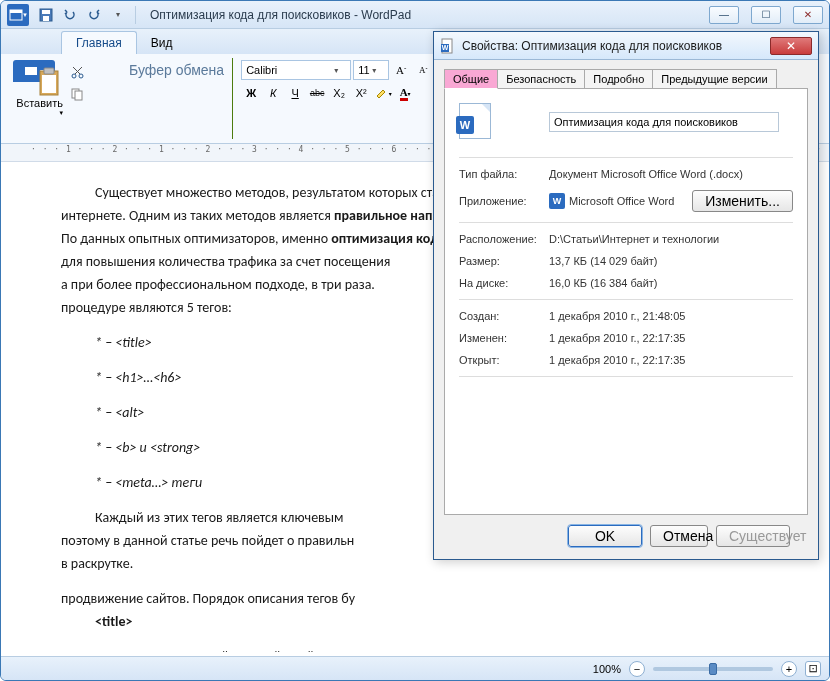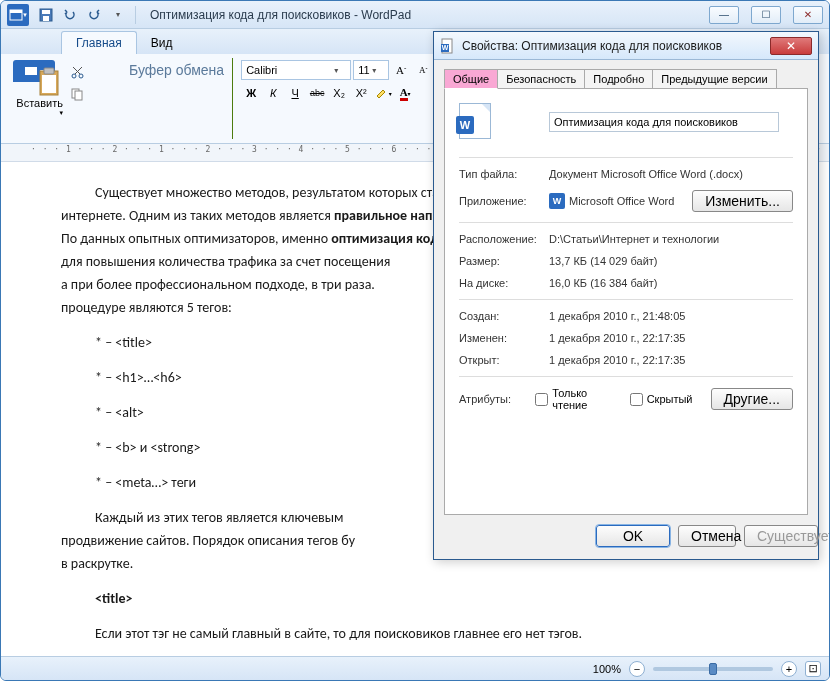--- a/index.html
+++ b/index.html
@@ -26,21 +26,21 @@
   .srow{display:flex;gap:2px;align-items:center;}
   .combo{height:20px;border:1px solid #a9c5e2;background:#fff;display:flex;align-items:center;padding:0 4px;font-size:11px;}
   .combo.font{width:110px;}
   .combo.size{width:36px;}
   .drop{width:12px;margin-left:auto;font-size:8px;color:#555;}
   .rbtn{width:20px;height:20px;border:1px solid transparent;display:flex;align-items:center;justify-content:center;font-size:11px;cursor:pointer;border-radius:2px;}
   .ruler{height:18px;background:#f1f5fa;border-bottom:1px solid #d0dbe8;font-size:8px;color:#666;padding:1px 30px;white-space:nowrap;overflow:hidden;font-family:monospace;letter-spacing:1px;}
   .doc{height:490px;overflow:auto;padding:20px 60px;font-family:Calibri,sans-serif;font-size:14px;color:#1a1a1a;line-height:1.5;}
   .doc p{margin:0 0 2px 0;}
   .indent{text-indent:34px;}
-  .list{padding-left:34px;}
+  .list{padding-left:34px;font-style:italic;}
   .list p{margin-bottom:14px;}
   .statusbar{position:absolute;bottom:0;left:0;right:0;height:24px;background:linear-gradient(#e8f1fb,#d6e5f6);border-top:1px solid #b8cde2;display:flex;align-items:center;justify-content:flex-end;padding:0 8px;gap:8px;}
   .zoomtrack{width:120px;height:4px;background:#b0c8e0;border-radius:2px;position:relative;}
   .zoomthumb{position:absolute;width:8px;height:12px;background:#5a8bc4;border:1px solid #3a6ba4;top:-4px;left:56px;border-radius:2px;}
   .zbtn{width:16px;height:16px;border:1px solid #8fb0d2;border-radius:50%;display:flex;align-items:center;justify-content:center;font-size:11px;cursor:pointer;background:#fff;}
   
   .dlg{position:absolute;left:432px;top:30px;width:386px;height:529px;border:1px solid #2a5a8f;background:#f0f0f0;box-shadow:2px 2px 10px rgba(0,0,0,.2);}
   .dlg-title{height:28px;background:linear-gradient(#f3f8fd,#d6e8fb);display:flex;align-items:center;padding:0 6px;border-bottom:1px solid #9bb8d6;}
   .dlg-title .dic{width:16px;height:16px;margin-right:6px;}
   .dlg-title .txt{font-size:12px;color:#1a1a1a;}
@@ -50,21 +50,21 @@
   .dlg-tab.active{background:#f9a8d4;border-bottom:1px solid #fff;z-index:1;}
   .dlg-body{margin:0 10px 10px 10px;border:1px solid #aaa;background:#fff;height:427px;padding:14px 14px;}
   .prow{display:flex;align-items:flex-start;margin-bottom:10px;font-size:11px;}
   .pl{width:90px;color:#333;}
   .pv{color:#333;}
   .hr{height:1px;background:#ddd;margin:6px 0 10px 0;}
   .dlg-input{width:230px;height:20px;border:1px solid #b8c8d8;padding:0 4px;font-size:11px;}
   .attr-cb{display:inline-flex;align-items:center;gap:4px;margin-right:18px;}
   .dlg-btn{height:22px;padding:0 12px;border:1px solid #888;background:linear-gradient(#fdfdfd,#e6e6e6);border-radius:3px;font-size:14px;cursor:pointer;}
   .dlg-btn.def{border:1px solid #2b6bbf;outline:1px solid #88b4e4;}
-  .dlg-ftr{display:flex;justify-content:flex-end;gap:8px;padding:0 0 10px 10px;}
+  .dlg-ftr{display:flex;justify-content:flex-end;gap:8px;padding:0 28px 10px 10px;}
   .wordicon{width:32px;height:36px;border:1px solid #9bb8d6;background:#fff;position:relative;display:inline-flex;align-items:center;justify-content:center;}
   .wordicon .fold{position:absolute;top:0;right:0;border-top:8px solid #d6e5f6;border-left:8px solid transparent;}
   .wordicon .w{width:18px;height:18px;background:#2b6bbf;color:#fff;font-size:11px;font-weight:bold;display:flex;align-items:center;justify-content:center;border-radius:2px;position:absolute;left:-4px;bottom:4px;}
   .miniword{width:16px;height:16px;background:#2b6bbf;color:#fff;font-size:9px;font-weight:bold;display:inline-flex;align-items:center;justify-content:center;border-radius:2px;margin-right:4px;}
   svg{display:block;}
 </style>
 </head>
 <body>
 
 <div class="window">
@@ -260,22 +260,23 @@
     <p>а при более профессиональном подходе, в три раза.</p>
     <p style="margin-bottom:14px;">процедуре являются 5 тегов:</p>
     <div class="list">
       <p>* – &lt;title&gt;</p>
       <p>* – &lt;h1&gt;…&lt;h6&gt;</p>
       <p>* – &lt;alt&gt;</p>
       <p>* – &lt;b&gt; и &lt;strong&gt;</p>
       <p>* – &lt;meta…&gt; теги</p>
     </div>
     <p class="indent">Каждый из этих тегов является ключевым</p>
+    <p>поэтому в данной статье речь пойдет о правильн</p>
+    <p style="margin-bottom:14px;">в раскрутке.</p>
     <p>продвижение сайтов. Порядок описания тегов бу</p>
-    <p style="margin-bottom:14px;">в раскрутке.</p>
     <p class="indent"><b>&lt;title&gt;</b></p>
     <p style="height:10px;"></p>
     <p class="indent">Если этот тэг не самый главный в сайте, то для поисковиков главнее его нет тэгов.</p>
 
   </div>
 
   <div class="statusbar">
     <span style="font-size:11px;">100%</span>
     <div class="zbtn">−</div>
     <div class="zoomtrack">
@@ -342,32 +343,20 @@
         </div>
       <div class="prow">
           <div class="pl">Изменен:</div>
           <div class="pv">1 декабря 2010 г., 22:17:35</div>
         </div>
       <div class="prow">
           <div class="pl">Открыт:</div>
           <div class="pv">1 декабря 2010 г., 22:17:35</div>
         </div>
       <div class="hr"></div>
-      <div class="prow" style="align-items:center;">
-        <div class="pl">Атрибуты:</div>
-        <label class="attr-cb">
-            <input type="checkbox" style="">
-            <span>Только чтение</span>
-          </label>
-        <label class="attr-cb">
-            <input type="checkbox" style="">
-            <span>Скрытый</span>
-          </label>
-        <button class="dlg-btn" style="margin-left:auto;">Другие...</button>
-      </div>
     </div>
     <div class="dlg-ftr">
       <button class="dlg-btn def" style="width:74px;">OK</button>
       <button class="dlg-btn" style="width:58px;">Отмена</button>
       <button class="dlg-btn" style="width:74px;color:#999;" disabled="">Существует</button>
     </div>
   </div>
 </div>
 
 </body></html>

